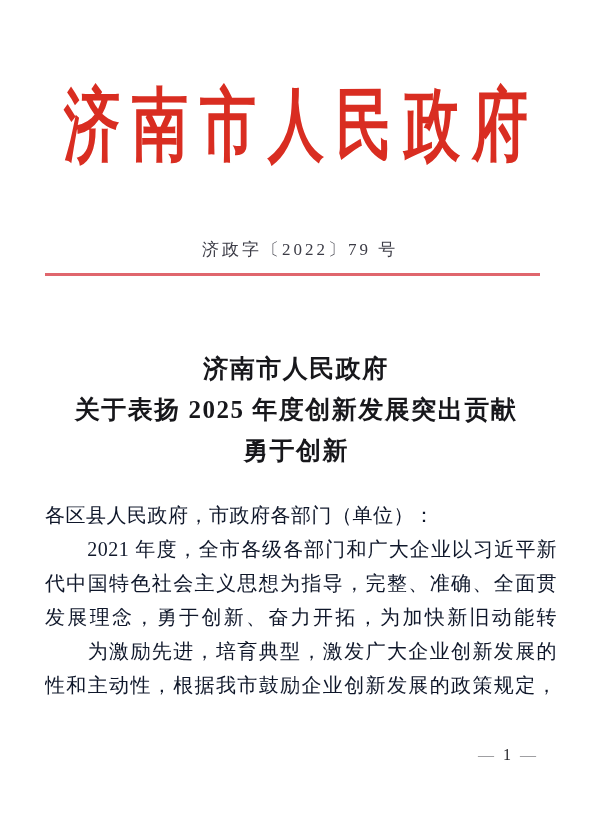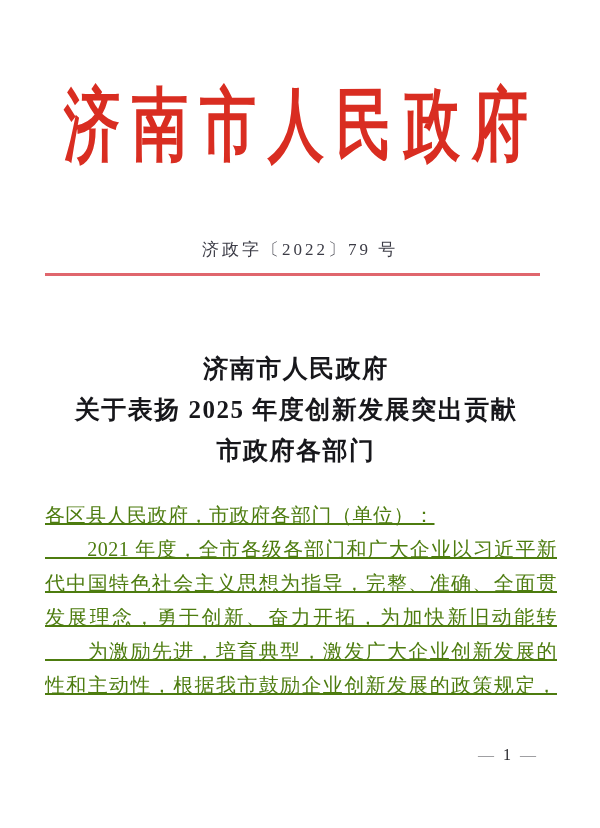--- a/index.html
+++ b/index.html
@@ -45,23 +45,22 @@
     font-size:25px; font-weight:bold;
     color:#17171b;
     letter-spacing:1.5px;
   }
   .doctitle .t-line { line-height:41px; white-space:nowrap; }
   
   .docbody {
     position:absolute; top:498px; left:45px;
     width:512px;
     font-size:20px;
-    color:#4d7c0f;
+    color:#0f172a;
     letter-spacing:0.5px;
-    text-decoration:underline;
   }
   .docbody .b-line {
     height:34px; line-height:34px;
     white-space:nowrap;
     text-align:left;
   }
   .docbody .b-line.fill {
     white-space:normal;
     text-align:justify;
     text-align-last:justify;
@@ -86,21 +85,21 @@
     <span>济南市人民政府</span>
   </div>
 
   <div class="docnum">济政字〔2022〕79 号</div>
 
   <div class="rule"></div>
 
   <div class="doctitle" id="title-block">
       <div class="t-line">济南市人民政府</div>
       <div class="t-line">关于表扬 2025 年度创新发展突出贡献</div>
-      <div class="t-line">市政府各部门</div>
+      <div class="t-line">勇于创新</div>
     </div>
 
   <div class="docbody" id="body-block">
       <div class="b-line">各区县人民政府，市政府各部门（单位）：</div>
       <div class="b-line fill">　　2021 年度，全市各级各部门和广大企业以习近平新时</div>
       <div class="b-line fill">代中国特色社会主义思想为指导，完整、准确、全面贯彻新</div>
       <div class="b-line fill">发展理念，勇于创新、奋力开拓，为加快新旧动能转换、促</div>
       <div class="b-line fill">　　为激励先进，培育典型，激发广大企业创新发展的积极</div>
       <div class="b-line fill">性和主动性，根据我市鼓励企业创新发展的政策规定，经综</div>
     </div>

